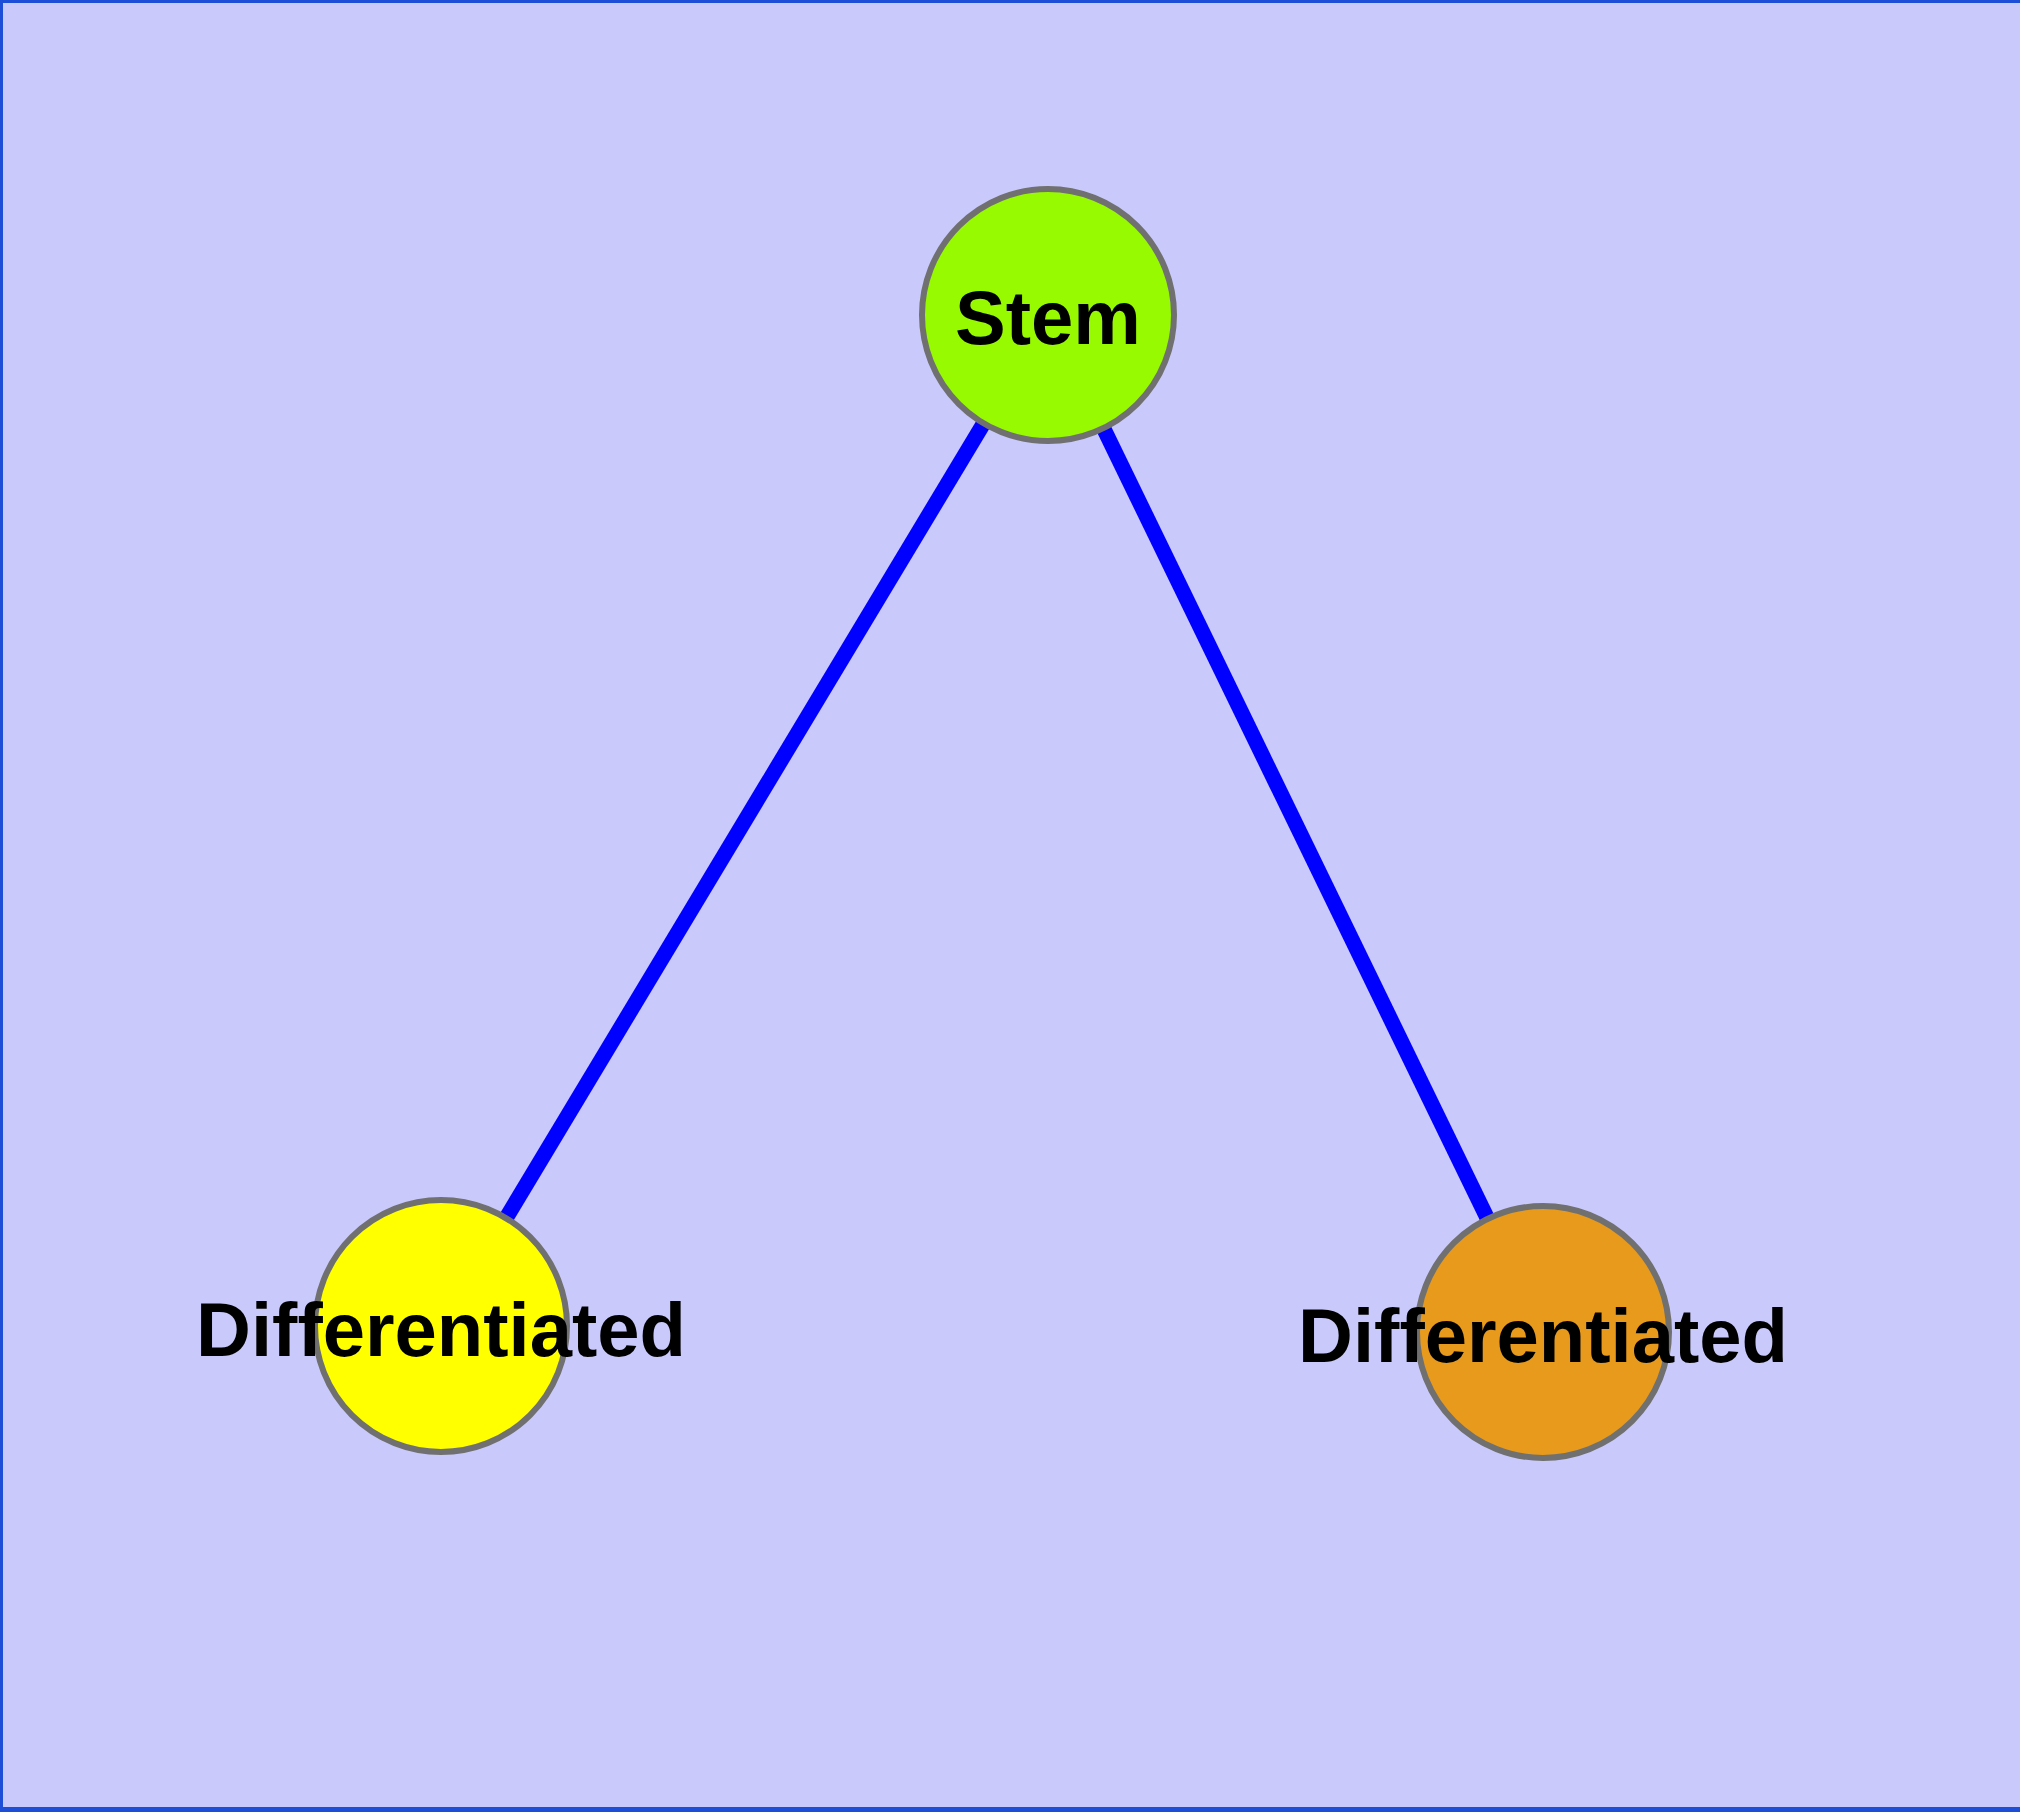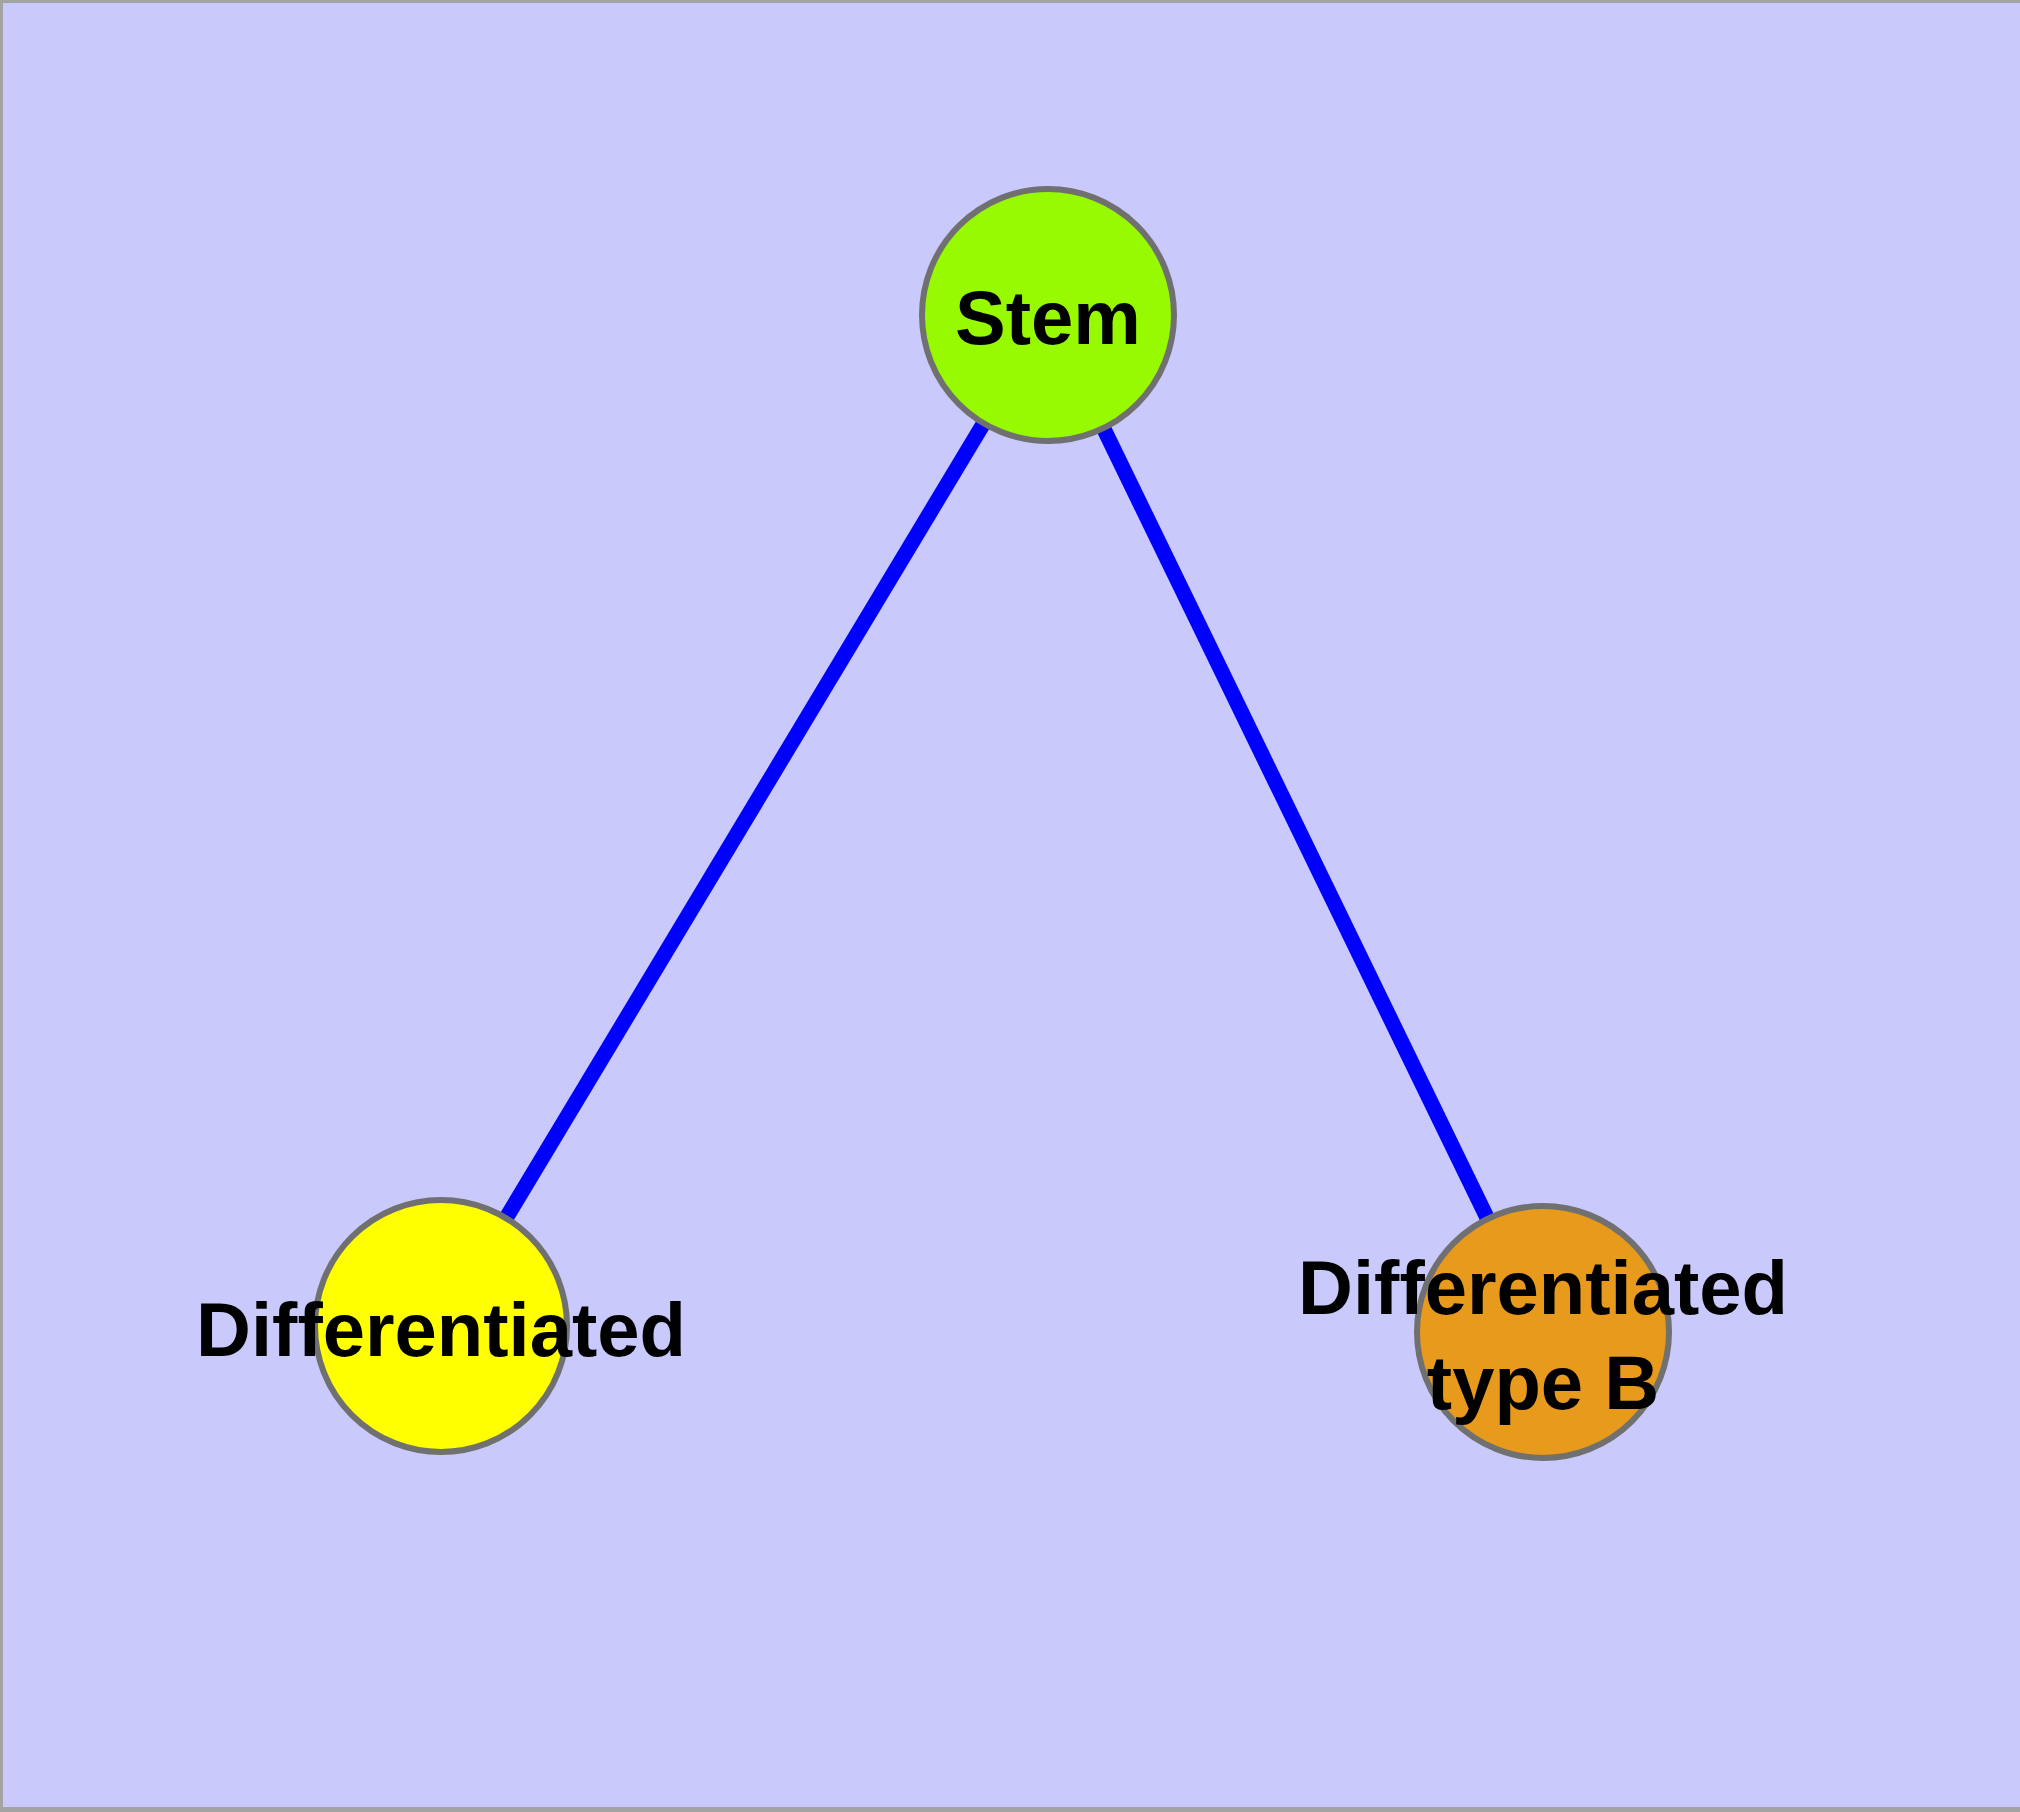--- a/index.html
+++ b/index.html
@@ -4,21 +4,21 @@
 <style>
   html, body {
     margin: 0;
     padding: 0;
     background: #FFFFFF;
   }
   .canvas {
     position: relative;
     width: 2021px;
     height: 1812px;
-    background: #a3a3a3;
+    background: #1d4ed8;
     overflow: hidden;
     font-family: "Liberation Sans", sans-serif;
   }
   
   .panel {
     position: absolute;
     left: 2.5px;
     top: 3.4px;
     width: 2018px;
     height: 1804px;
@@ -79,17 +79,16 @@
   <div class="node-label label-stem">
     <span>Stem</span>
   </div>
 
   <div class="node-label label-type-a">
     <span>Differentiated</span><br>
   </div>
 
   <div class="node-label label-type-b">
     <span>Differentiated</span><br>
-    <span>type B</span>
   </div>
 
 </div>
 
 
 </body></html>

